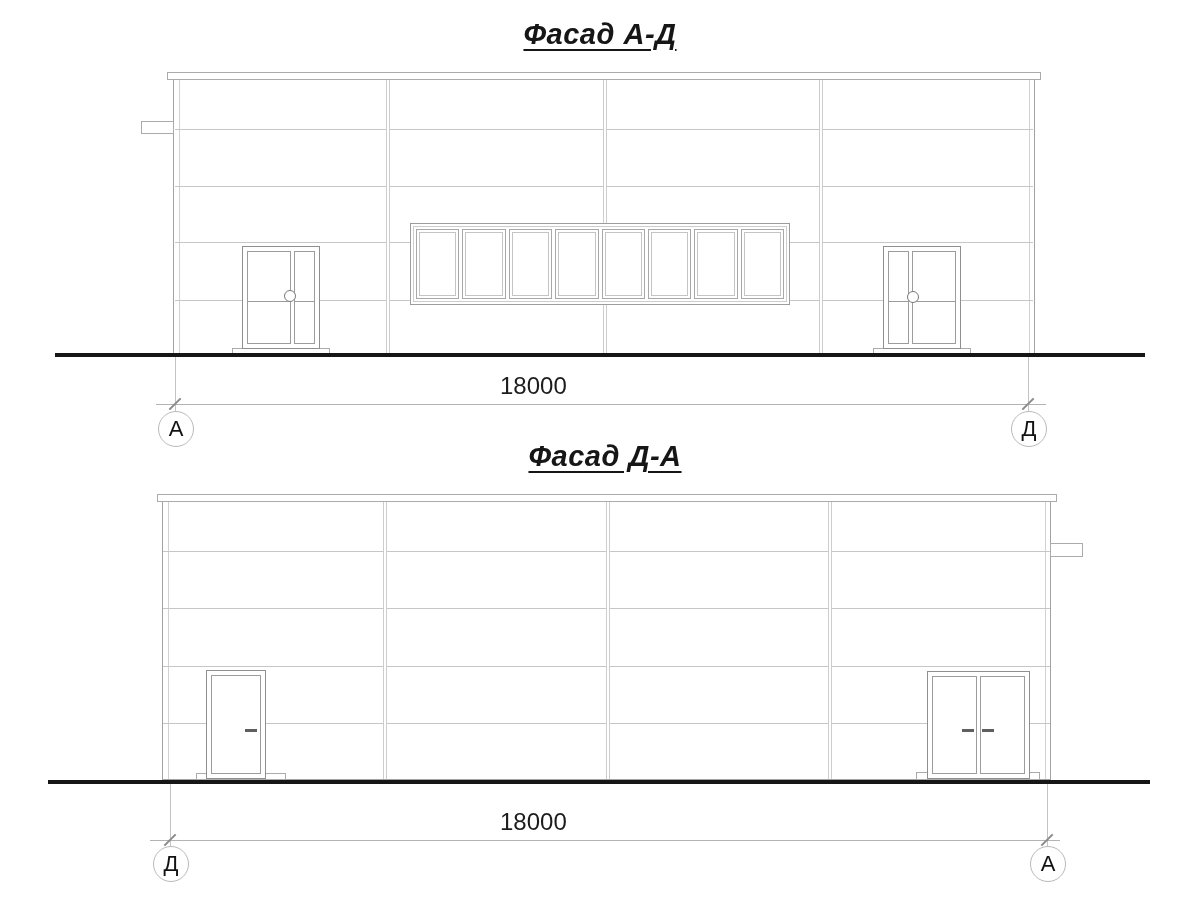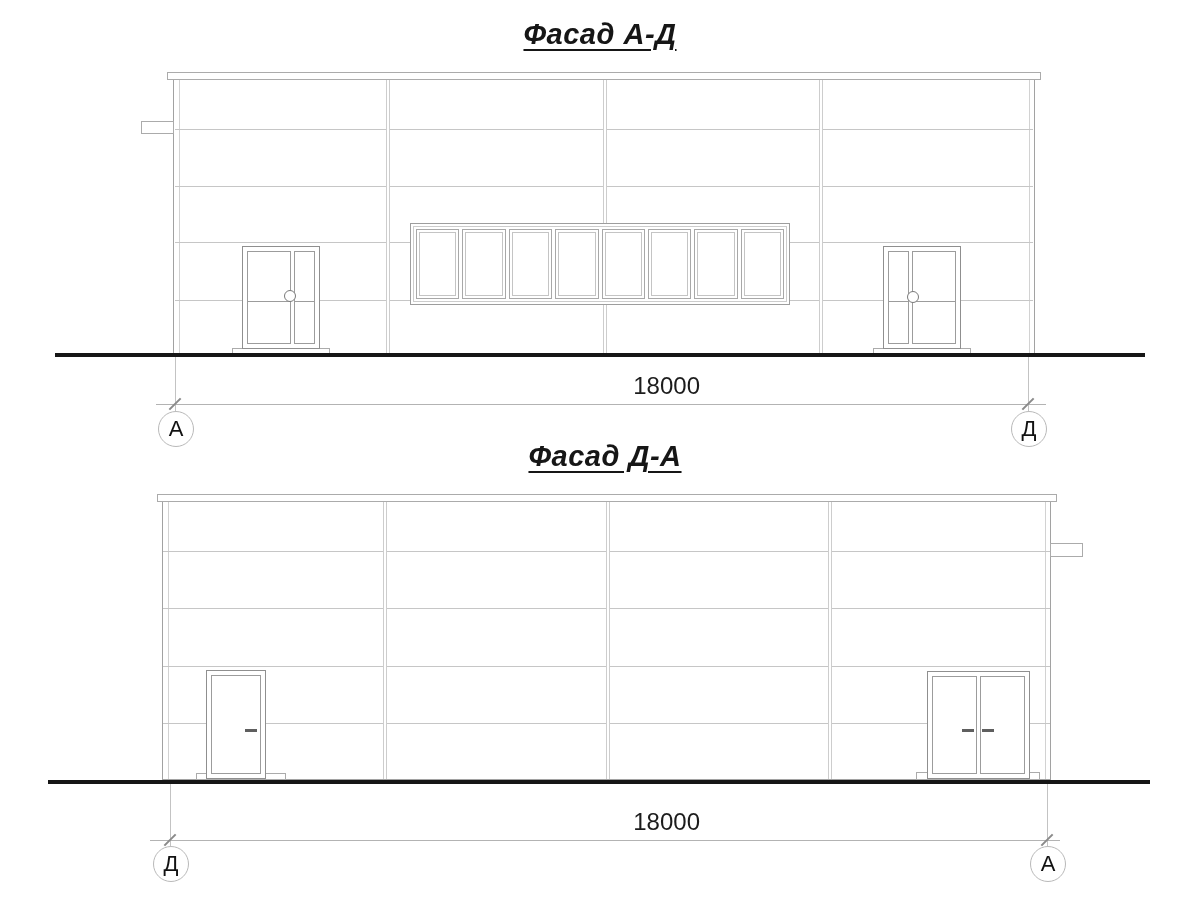--- a/index.html
+++ b/index.html
@@ -34,21 +34,21 @@
   .threshold  { position:absolute; border:1px solid #ababab; background:#fff; box-sizing:border-box; z-index:2; }
   .ground { position:absolute; height:4px; background:#161616; z-index:5; }
   .dim-line { position:absolute; height:0; border-top:1px solid #b3b3b3; }
   .ext-line { position:absolute; width:0; border-left:1px solid #c3c3c3; }
   .tick { position:absolute; width:16px; height:0; border-top:2px solid #8a8a8a; transform:rotate(-45deg); }
   .axis-circle {
     position:absolute; width:34px; height:34px; border:1px solid #b9b9b9; border-radius:50%;
     background:#fff; display:flex; align-items:center; justify-content:center;
     font-size:22px; color:#121212; z-index:6;
   }
-  .dim-text { position:absolute; width:200px; text-align:right; font-size:24px; color:#1c1c1c; }
+  .dim-text { position:absolute; width:200px; text-align:left; font-size:24px; color:#1c1c1c; }
 </style>
 </head>
 <body>
 
 <div id="canvas">
 
   <div>
     <div class="title" style="left:400px; top:18px; width:400px;">Фасад А-Д</div>
 
     <div class="wall" style="left:173px; top:73px; width:862px; height:282px;"></div>

